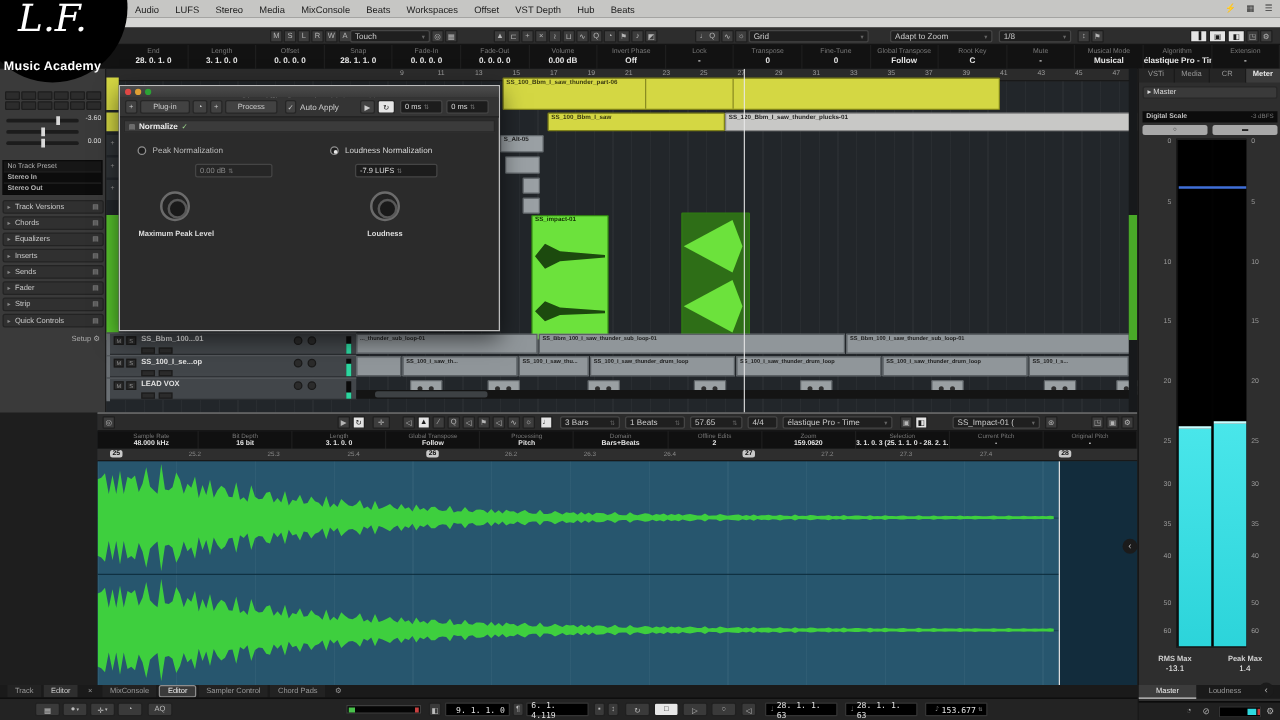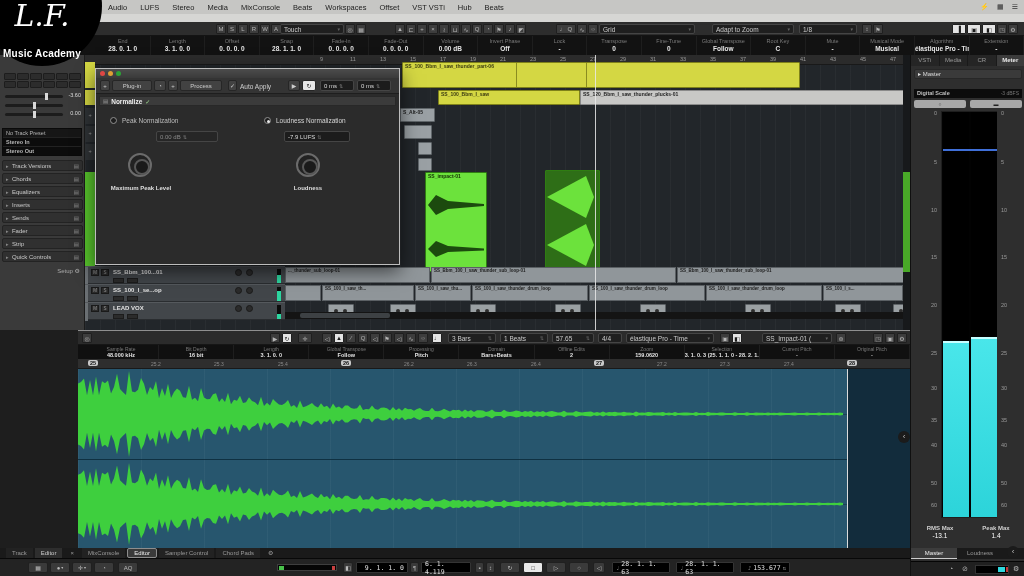--- a/index.html
+++ b/index.html
@@ -164,21 +164,21 @@
   <div class="menubar">
     <div class="mb-items">
         <span class="mb-item">Audio</span>
         <span class="mb-item">LUFS</span>
         <span class="mb-item">Stereo</span>
         <span class="mb-item">Media</span>
         <span class="mb-item">MixConsole</span>
         <span class="mb-item">Beats</span>
         <span class="mb-item">Workspaces</span>
         <span class="mb-item">Offset</span>
-        <span class="mb-item">VST VSTi</span>
+        <span class="mb-item">VST Depth</span>
         <span class="mb-item">Hub</span>
         <span class="mb-item">Beats</span>
       </div>
     <div class="mb-right">
         <span class="icon">⚡</span>
         <span class="icon">▦</span>
         <span class="icon">☰</span>
       </div>
   </div>
 

